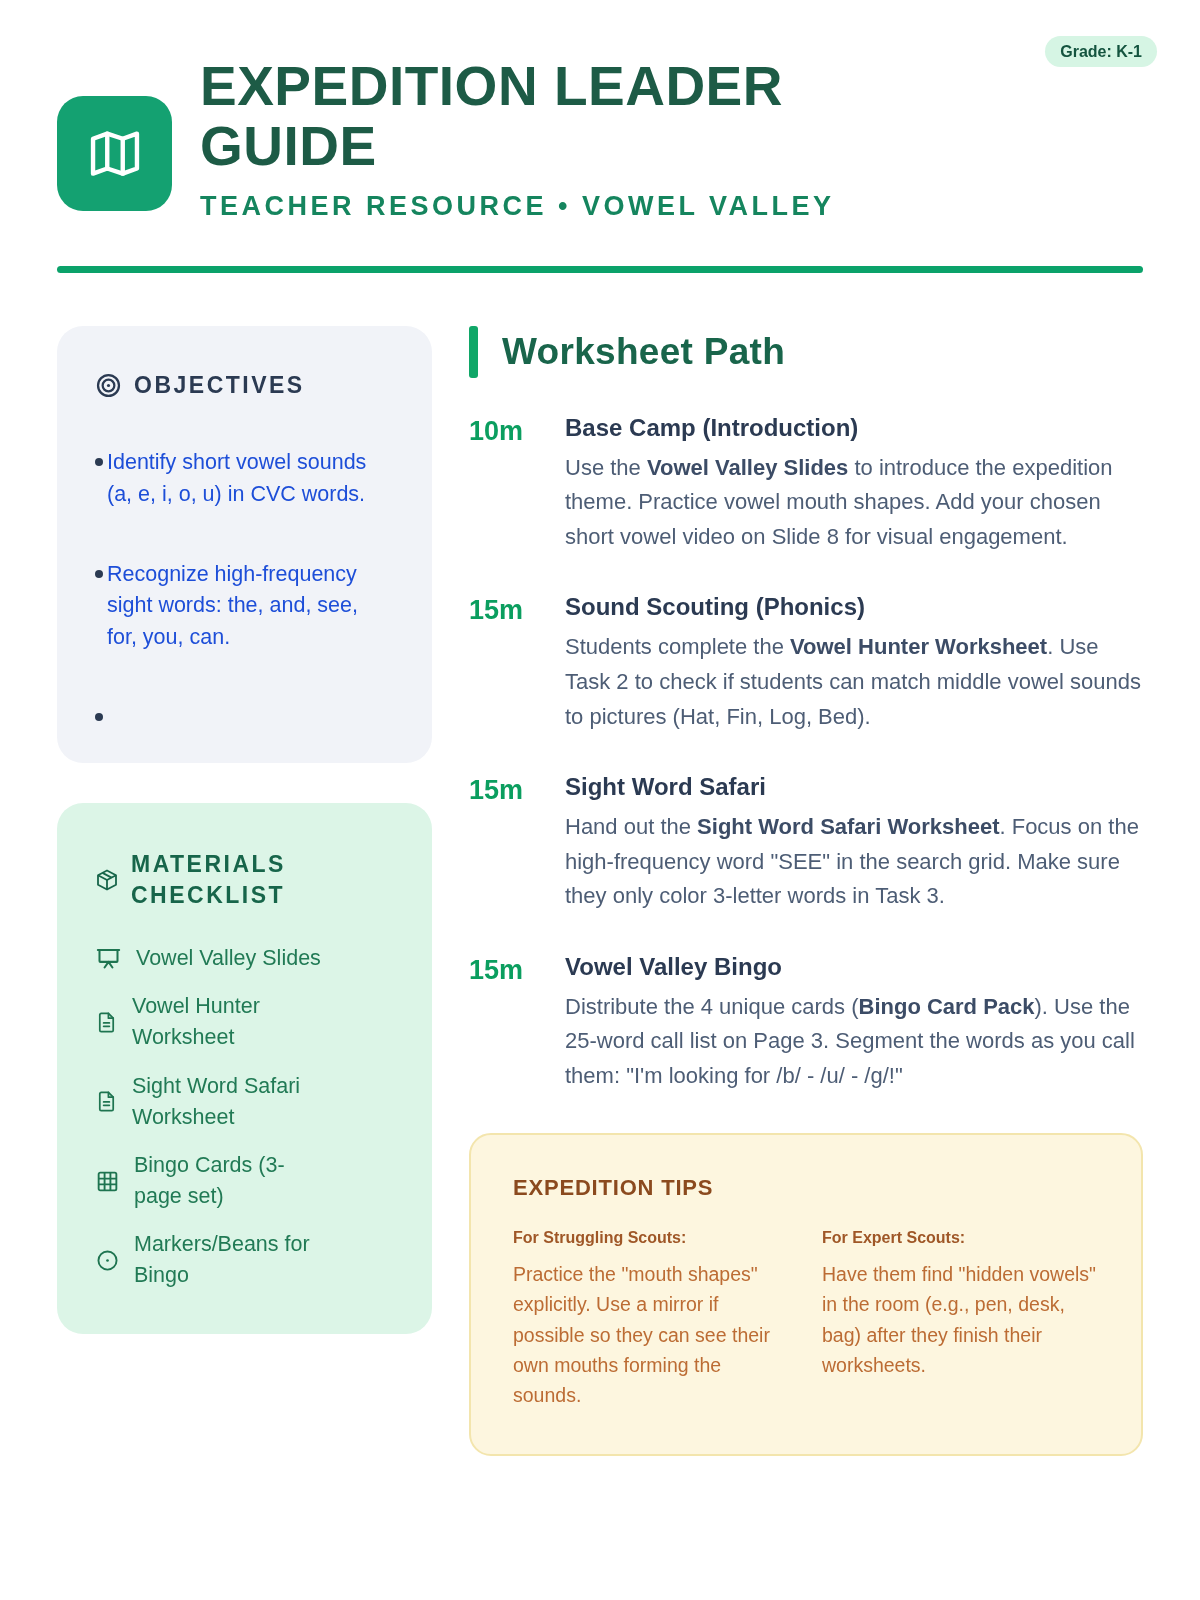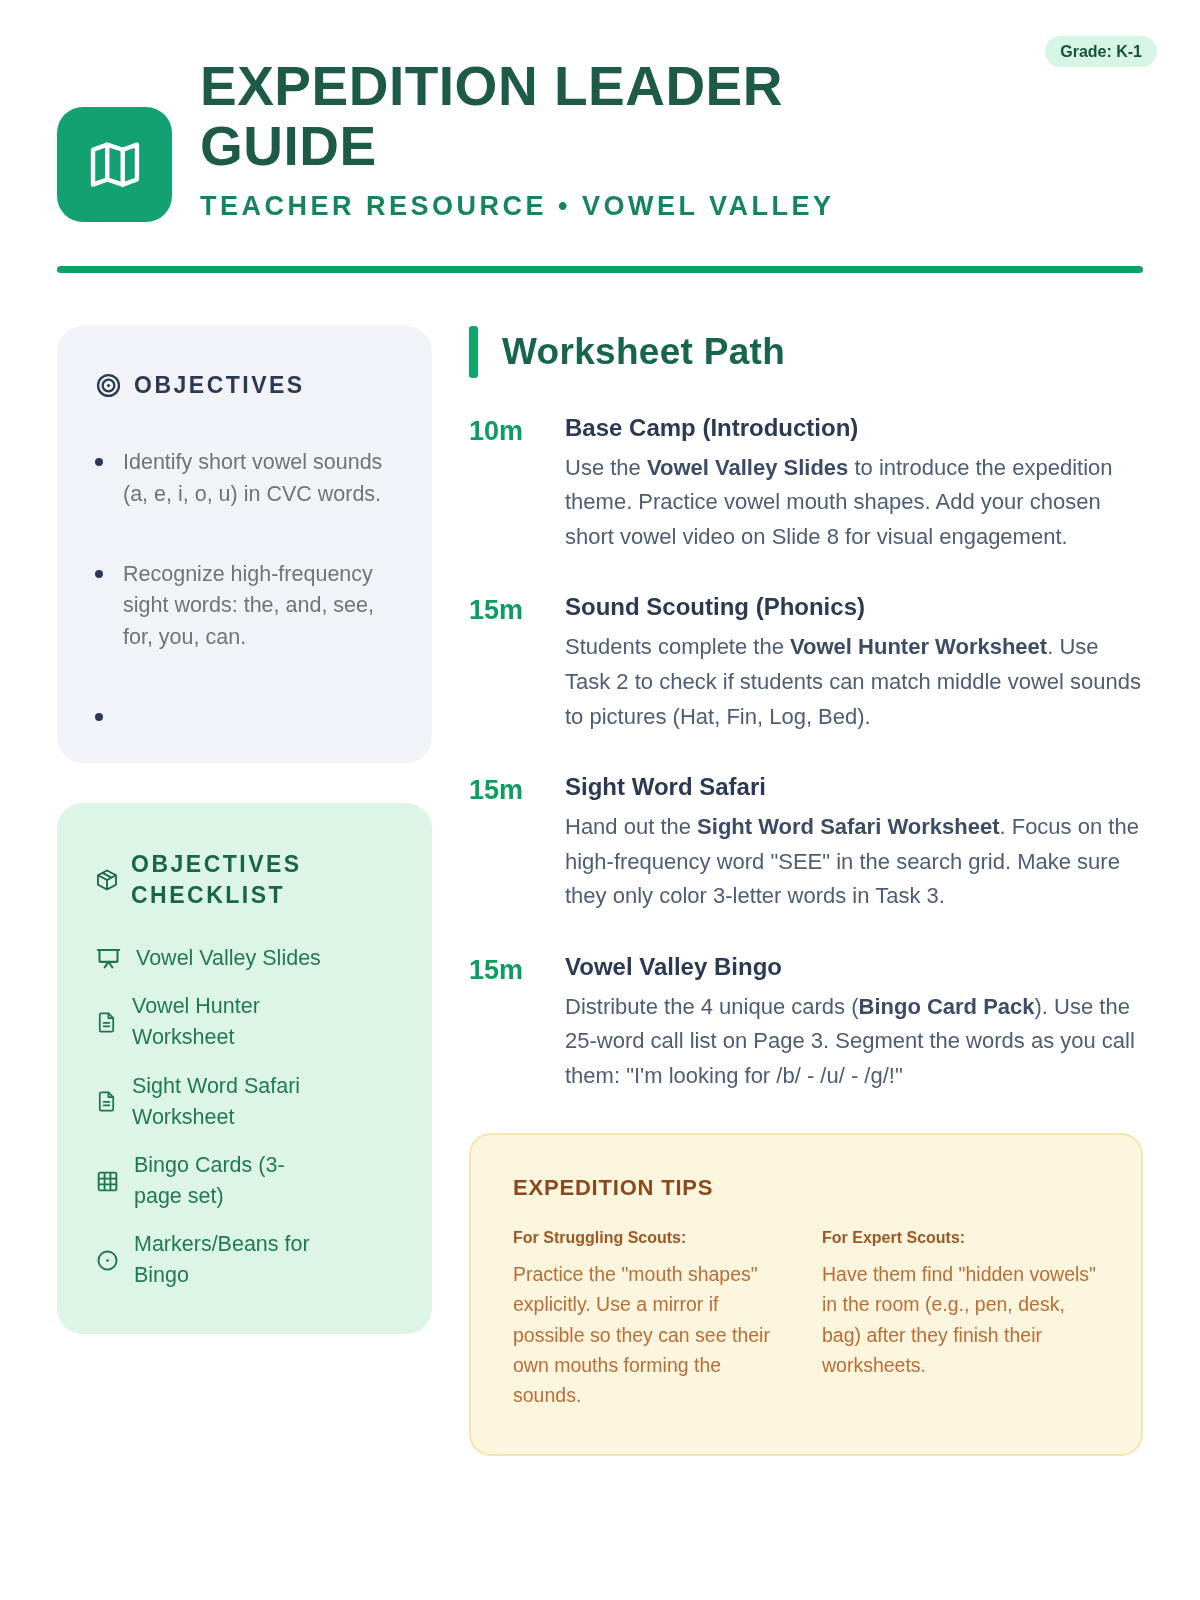--- a/index.html
+++ b/index.html
@@ -22,21 +22,21 @@
     --tips-head:#8b4a1e;
     --tips-sub:#9f5727;
     --tips-body:#bc6c34;
   }
   *{margin:0;padding:0;box-sizing:border-box;}
   html,body{background:#fff;}
   body{font-family:"Liberation Sans","DejaVu Sans",sans-serif;}
   .page{position:relative;width:1200px;height:1600px;background:#fff;overflow:hidden;padding:0 57px;}
 
   
-  .header{display:flex;align-items:flex-end;padding-top:57px;position:relative;}
+  .header{display:flex;align-items:center;padding-top:57px;position:relative;}
   .logo{width:115px;height:115px;background:var(--logo-bg);border-radius:26px;
         display:flex;align-items:center;justify-content:center;margin-top:28px;flex:0 0 auto;}
   .header-text{margin-left:28px;max-width:730px;}
   .page-title{color:var(--green-dark);font-size:55px;line-height:1.09;font-weight:900;
               letter-spacing:.5px;text-transform:uppercase;}
   .page-subtitle{color:var(--green-mid);font-size:27px;font-weight:700;letter-spacing:3.5px;
                  margin-top:14px;white-space:nowrap;}
   .badge-wrap{position:absolute;top:38px;right:-14px;width:150px;text-align:right;line-height:1.75;}
   .badge{background:var(--badge-bg);color:var(--badge-text);font-size:16px;font-weight:700;
          padding:7px 15px;border-radius:18px;}
@@ -50,21 +50,21 @@
   
   .card{border-radius:26px;padding:46px 40px 42px 38px;}
   .card.objectives{background:var(--obj-bg);}
   .card.materials{background:var(--mat-bg);margin-top:40px;padding-right:48px;}
   .card-head{display:flex;align-items:center;gap:12px;font-weight:700;letter-spacing:2.5px;
              font-size:23px;}
   .card.objectives .card-head{color:var(--navy);}
   .card.materials .card-head{color:var(--mat-head);line-height:1.35;}
   .card-head .hicon{flex:0 0 auto;display:flex;}
   .obj-list{list-style:none;margin-top:38px;}
-  .obj-list li{display:flex;gap:20px;color:#737373;font-size:21.5px;line-height:1.48;
+  .obj-list li{display:flex;gap:4px;color:#1d4ed8;font-size:21.5px;line-height:1.48;
                margin-bottom:27px;margin-top:48px;}
   .obj-list li:last-child{margin-bottom:0;}
   .obj-dot{flex:0 0 auto;width:8px;height:8px;border-radius:50%;background:var(--navy);margin-top:11px;}
   .mat-list{list-style:none;margin-top:32px;}
   .mat-item{display:flex;align-items:center;gap:14px;margin-bottom:17px;}
   .mat-item:last-child{margin-bottom:0;}
   .mat-item .micon{flex:0 0 auto;display:flex;}
   .mat-label{color:var(--mat-text);font-size:21.5px;line-height:1.45;max-width:192px;}
 
   
@@ -143,21 +143,21 @@
       <section class="card materials">
         <div class="card-head">
           <span class="hicon">
             <svg width="24" height="24" viewBox="0 0 24 24" fill="none" stroke="#17654a" stroke-width="1.8" stroke-linejoin="round">
               <path d="M12 2.5 L21 7.3 V16.7 L12 21.5 L3 16.7 V7.3 Z"></path>
               <path d="M3 7.3 L12 12 L21 7.3"></path>
               <path d="M12 12 V21.5"></path>
               <path d="M7.5 4.9 L16.5 9.6"></path>
             </svg>
           </span>
-          <span>OBJECTIVES CHECKLIST</span>
+          <span>MATERIALS CHECKLIST</span>
         </div>
         <ul class="mat-list" id="materials-list">
             <li class="mat-item">
               <span class="micon">
                 <svg width="27" height="27" viewBox="0 0 24 24" fill="none" stroke="#1e7450" stroke-width="1.8" stroke-linecap="round" stroke-linejoin="round">
                   <path d="M2.5 4.5h19"></path>
                   <rect x="4" y="4.5" width="16" height="10.5" rx="0.8"></rect>
                   <path d="M8.5 20l3.5-5 3.5 5"></path>
                 </svg>
               </span>

